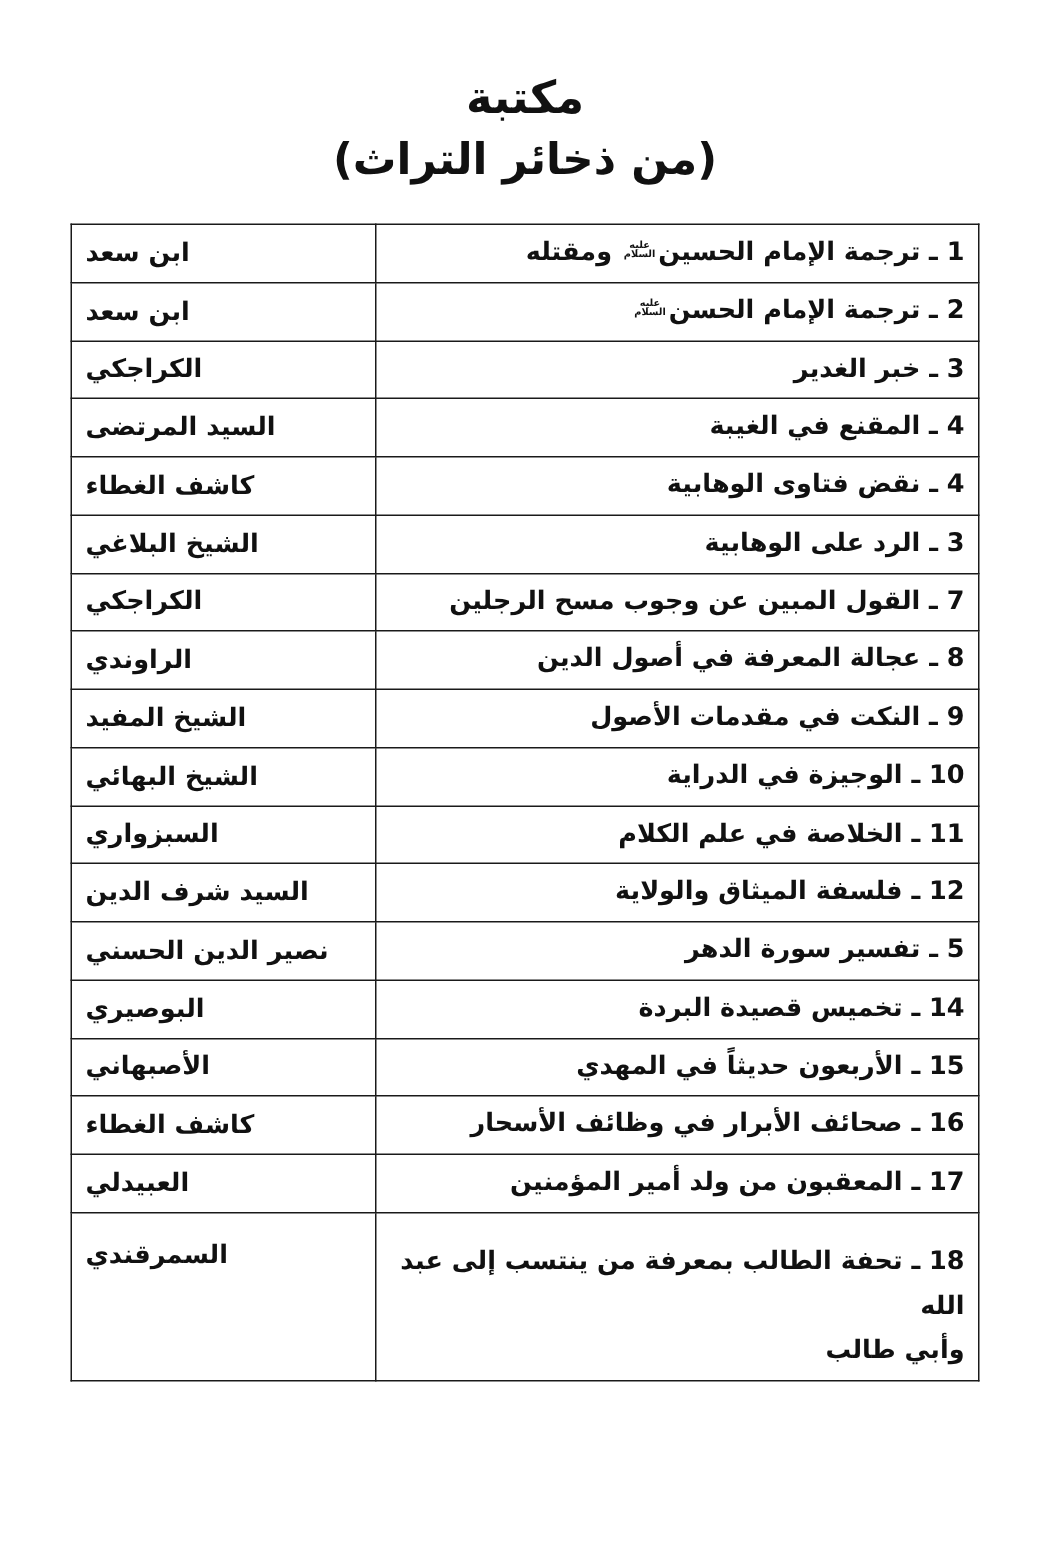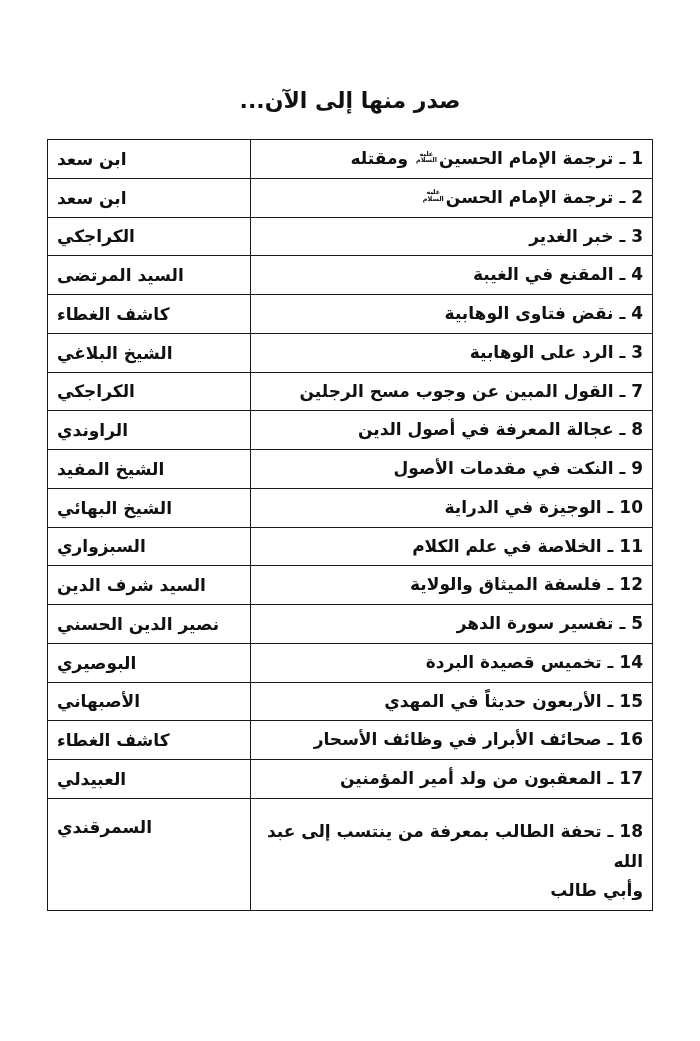--- a/index.html
+++ b/index.html
@@ -80,21 +80,22 @@
     margin: 0 2px;
     transform: translateY(-2px);
     justify-content: flex-end;
   }
   .seal span { display: block; }
 </style>
 </head>
 <body>
 
 <div class="page-header">
-  <p class="tagline">صدر منها إلى الآن...</p>
+  <h1 class="main-title">مكتبة</h1>
+  <h2 class="sub-title">(من ذخائر التراث)</h2>
 </div>
 
 <table class="books">
   <tbody>
       <tr>
         <td class="title-cell">1 ـ ترجمة الإمام الحسين<span class="seal"><span>عليه</span><span>السلام</span></span> ومقتله</td>
         <td class="author-cell">ابن سعد</td>
       </tr>
       <tr>
         <td class="title-cell">2 ـ ترجمة الإمام الحسن<span class="seal"><span>عليه</span><span>السلام</span></span></td>

